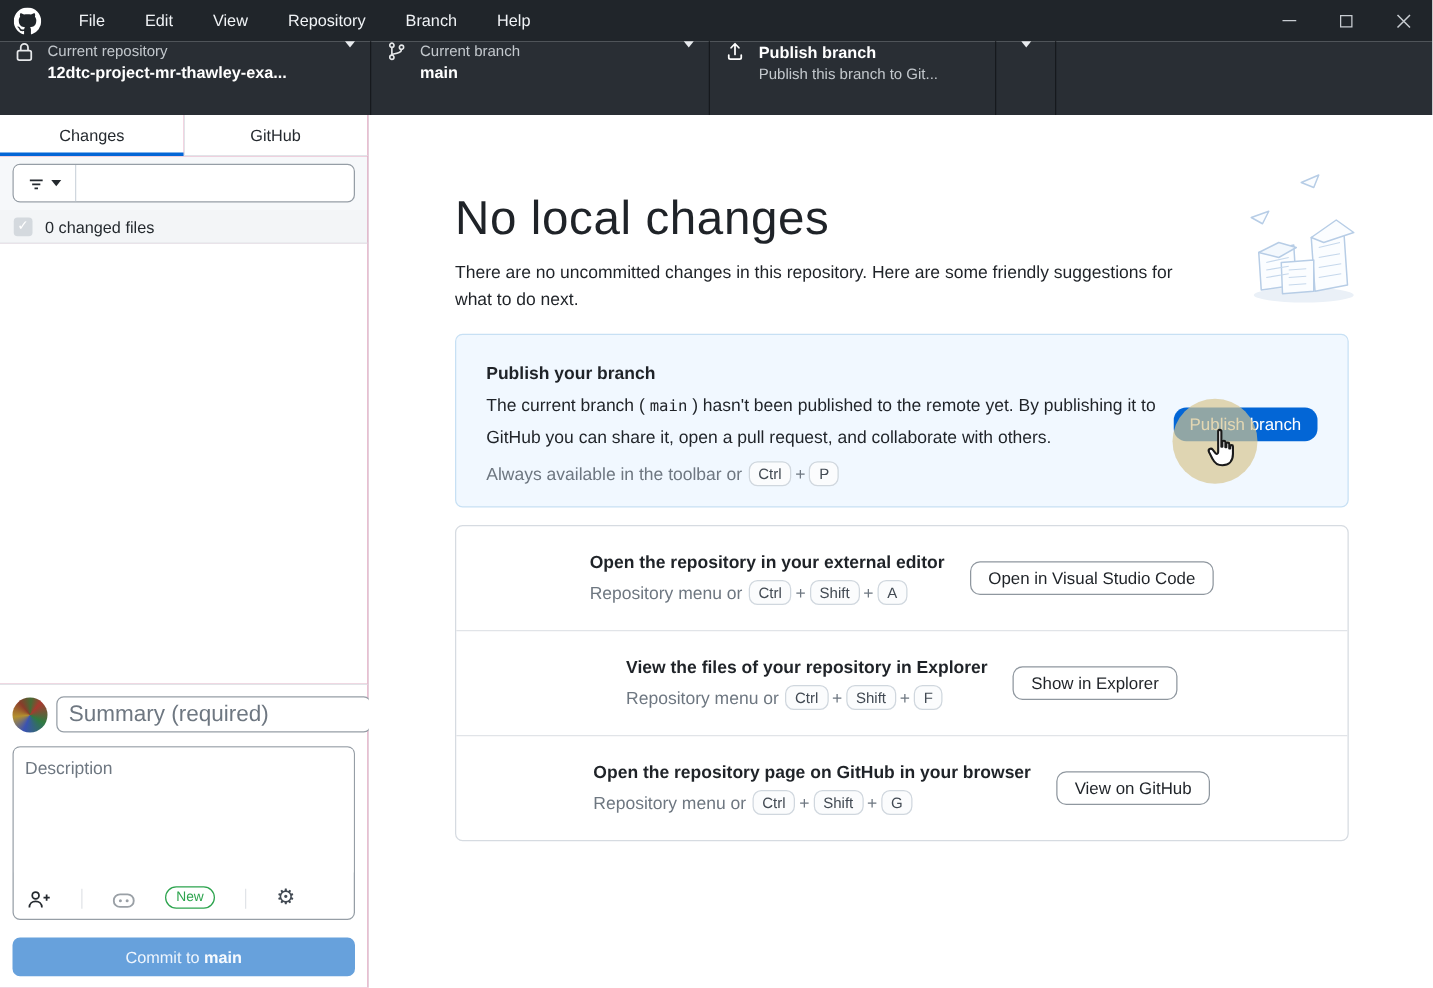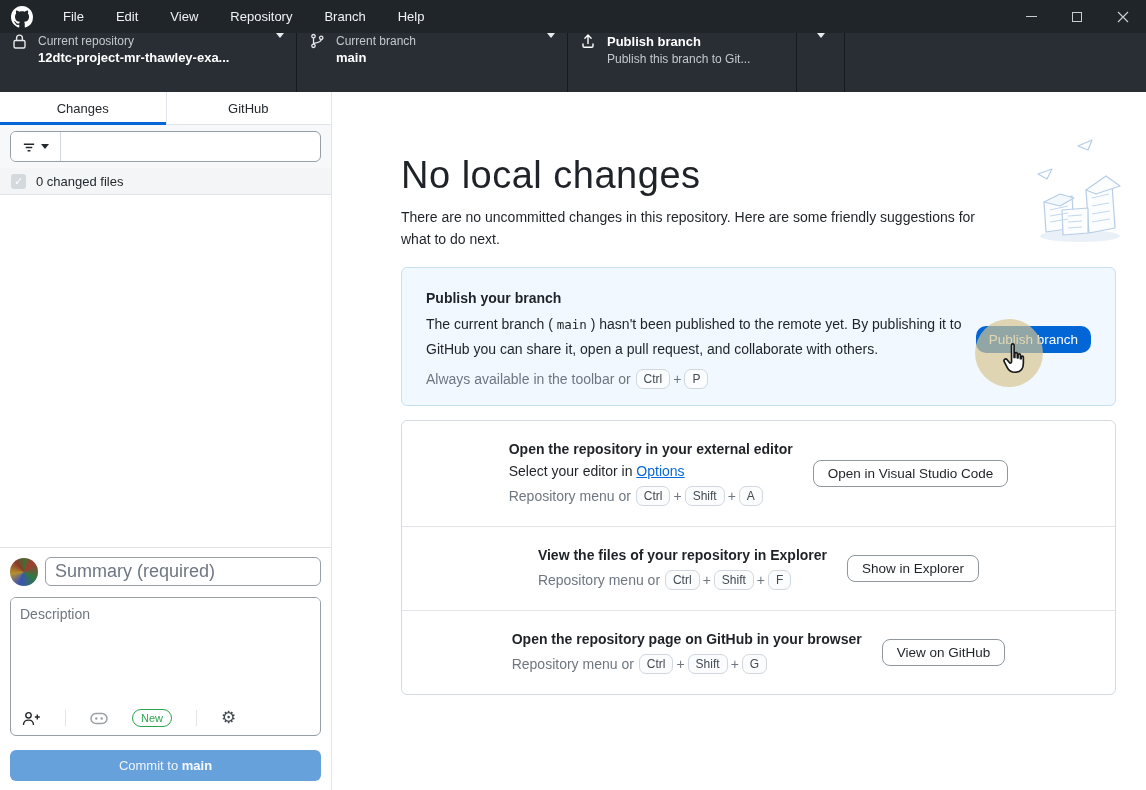--- a/index.html
+++ b/index.html
@@ -27,21 +27,21 @@
   .caret-down { width:0; height:0; border-left:4px solid transparent; border-right:4px solid transparent; border-top:5px solid #e8ebee; margin-left:auto; }
   .sec-repo { width:297px; }
   .sec-branch { width:271px; }
   .sec-publish { width:229px; }
   .sec-caret { width:48px; justify-content:center; padding:0; }
   .sec-caret .caret-down { margin:0; }
   .sec-rest { flex:1; border-right:none; }
 
   
   .content { flex:1; display:flex; min-height:0; }
-  .sidebar { width:332px; flex:0 0 auto; border-right:1px solid #e1e4e8; display:flex; flex-direction:column; background:#be185d; }
+  .sidebar { width:295px; flex:0 0 auto; border-right:1px solid #e1e4e8; display:flex; flex-direction:column; background:#be185d; }
 
   .tabs { height:33px; display:flex; flex:0 0 auto; }
   .tab { flex:1; display:flex; align-items:center; justify-content:center; font-size:13px; color:#24292e; position:relative; background:#fff; }
   .tab.active { box-shadow: inset 0 -3px 0 #0366d6; }
   .tab.inactive { box-shadow: inset 0 -1px 0 #e1e4e8, inset 1px 0 0 #e1e4e8; }
 
   .filter-row { padding:6px 10px; background:#f6f8fa; flex:0 0 auto; }
   .filter-group { display:flex; height:31px; border:1px solid #969ea6; border-radius:6px; background:#fff; overflow:hidden; }
   .filter-btn { width:50px; display:flex; align-items:center; justify-content:center; gap:5px; border-right:1px solid #d0d7de; background:#fff; border-top:none; border-bottom:none; border-left:none; }
   .filter-caret { width:0; height:0; border-left:4px solid transparent; border-right:4px solid transparent; border-top:5px solid #24292e; }
@@ -56,21 +56,21 @@
 
   .commit-area { flex:0 0 auto; border-top:1px solid #e1e4e8; padding:9px 10px; background:#fff; }
   .summary-row { display:flex; align-items:center; gap:7px; }
   .avatar { width:28px; height:28px; border-radius:50%; flex:0 0 auto;
     background: conic-gradient(from 40deg, #a8392e, #2f7a41 22%, #3a52b3 45%, #b3902f 62%, #8a3b2a 78%, #446c35 90%, #a8392e); }
   .summary-input { flex:1; height:29px; border:1px solid #969ea6; border-radius:6px; padding:0 9px; font-size:18px; font-family:"Liberation Sans", sans-serif; color:#24292e; outline:none; }
   .summary-input::placeholder { color:#6e7781; }
   .desc-box { margin-top:11px; height:139px; border:1px solid #969ea6; border-radius:6px; position:relative; background:#fff; overflow:hidden; }
   .desc-textarea { width:100%; height:100px; border:none; outline:none; resize:none; padding:8px 9px; font-size:14px; font-family:"Liberation Sans", sans-serif; color:#24292e; }
   .desc-textarea::placeholder { color:#6e7781; }
-  .desc-tools { position:absolute; left:11px; bottom:8px; display:flex; align-items:center; gap:24px; }
+  .desc-tools { position:absolute; left:11px; bottom:8px; display:flex; align-items:flex-end; gap:24px; }
   .vdiv { width:1px; height:16px; background:#e1e4e8; }
   .new-badge { border:1px solid #2da44e; color:#2da44e; font-size:11px; line-height:16px; padding:0 8px; border-radius:10px; background:#fff; }
   .gear-glyph { font-size:17px; color:#424a53; line-height:18px; }
   .commit-btn { margin-top:14px; width:100%; height:31px; border:none; border-radius:6px; background:#67a1dc; color:#eef5fd; font-size:13px; font-family:"Liberation Sans", sans-serif; }
   .commit-btn strong { color:#f6fafe; }
 
   
   .main { flex:1; position:relative; background:#fff; padding:61px 0 0 69px; }
   .main-heading { font-size:38px; line-height:44px; font-weight:300; color:#1f2328; letter-spacing:0.5px; }
   .main-intro { margin-top:9px; width:598px; font-size:14px; line-height:22px; color:#1f2328; }
@@ -258,21 +258,20 @@
           <svg class="hand-cursor" width="32" height="36" viewBox="0 0 24 28">
             <path d="M9.3 2.5 c0-1.4 2-1.4 2 0 V12 h0.6 V9.2 c0-1.3 1.9-1.3 1.9 0 V12.3 h0.6 V10.2 c0-1.2 1.8-1.2 1.8 0 V13 h0.6 v-1.2 c0-1.1 1.7-1.1 1.7 0 V16.5 c0 4.5-2.6 7-6.6 7 c-3.2 0-4.8-1.3-6-3.8 L3.6 15.2 c-0.8-1.6 1.2-2.8 2.3-1.4 L7.6 16 c0.6 0.8 1.7 0.4 1.7-0.6 Z" fill="#ffffff" stroke="#1a1a1a" stroke-width="1.3" stroke-linejoin="round"></path>
           </svg>
         </section>
 
         <section class="card-list">
 
           <div class="action-row">
             <div>
               <div class="card-title">Open the repository in your external editor</div>
-              <div class="action-line2"><span>Select your editor in </span><a class="action-link">Options</a></div>
               <div class="hint">
                 <span>Repository menu or </span>
                 <span class="kbd">Ctrl</span><span class="plus">+</span><span class="kbd">Shift</span><span class="plus">+</span><span class="kbd">A</span>
               </div>
             </div>
             <button class="btn-secondary">Open in Visual Studio Code</button>
           </div>
 
           <div class="action-row">
             <div>

